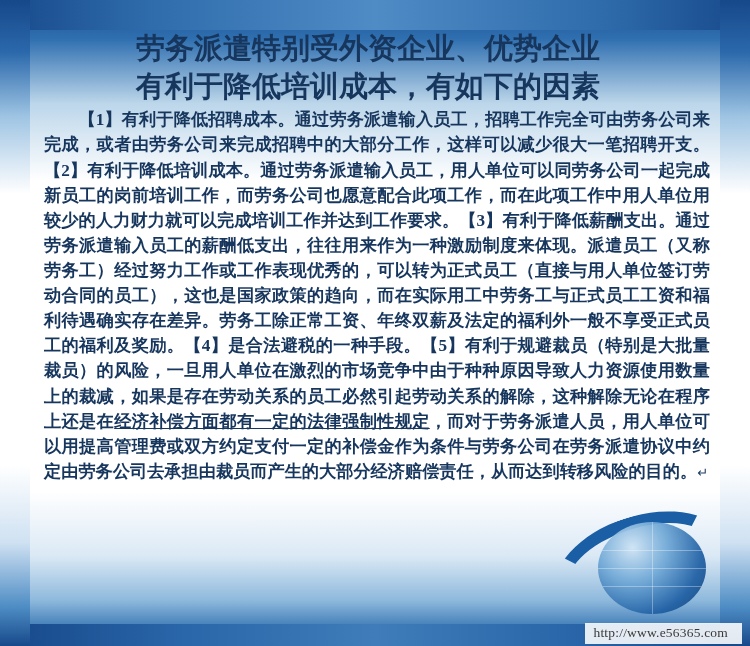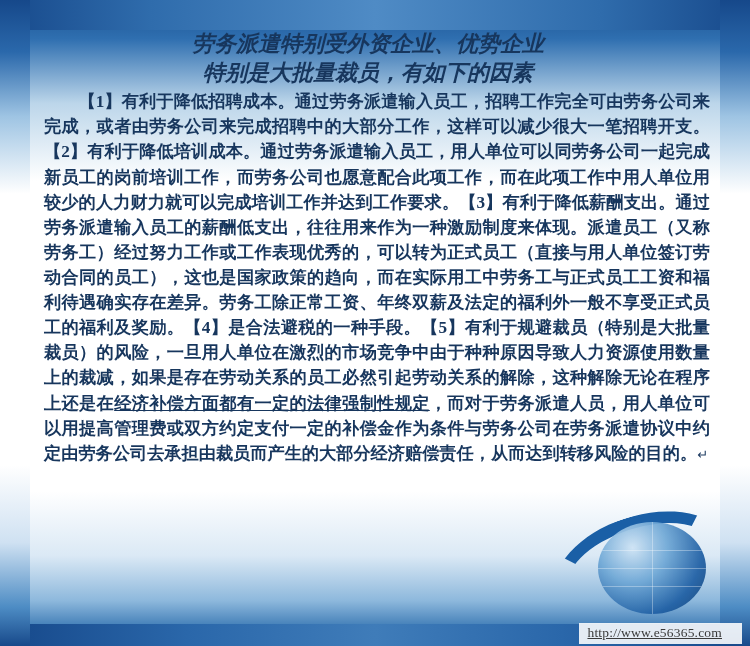--- a/index.html
+++ b/index.html
@@ -73,22 +73,21 @@
     bottom: 22px;
   }
 
   .title {
     margin: 0;
     padding: 8px 20px 0 6px;
     text-align: center;
     color: #17365d;
     font-family: "Liberation Serif", serif;
     font-weight: bold;
-    font-style: italic;
-    font-size: 22px;
+    font-size: 29px;
     line-height: 1.30;
     letter-spacing: 0px;
   }
   .title .line { display: block; }
 
   .body-text {
     margin: 2px 10px 0 14px;
     color: #17365d;
     font-family: "Liberation Serif", serif;
     font-weight: bold;
@@ -155,38 +154,37 @@
   }
 
   .watermark {
     position: absolute;
     right: 8px;
     bottom: 2px;
     background: rgba(255,255,255,0.88);
     color: #3a3a3a;
     font-family: "Liberation Serif", serif;
     font-size: 13.5px;
-    padding: 2px 20px 3px 8px;
+    padding: 2px 14px 3px 8px;
     letter-spacing: 0.2px;
-    text-decoration: underline;
   }
 </style>
 </head>
 <body>
 
 <div class="slide">
   <div class="top-band"></div>
   <div class="bottom-band"></div>
   <div class="edge-left"></div>
   <div class="edge-right"></div>
 
   <div class="content">
     <h1 class="title">
       <span class="line">劳务派遣特别受外资企业、优势企业</span>
-      <span class="line">特别是大批量裁员，有如下的因素</span>
+      <span class="line">有利于降低培训成本，有如下的因素</span>
     </h1>
 
     <div class="body-text">
       <span>【1】有利于降低招聘成本。通过劳务派遣输入员工，招聘工作完全可由劳务公司来完成，或者由劳务公司来完成招聘中的大部分工作，这样可以减少很大一笔招聘开支。</span><span>【2】有利于降低培训成本。通过劳务派遣输入员工，用人单位可以同劳务公司一起完成新员工的岗前培训工作，而劳务公司也愿意配合此项工作，而在此项工作中用人单位用较少的人力财力就可以完成培训工作并达到工作要求。</span><span>【3】有利于降低薪酬支出。通过劳务派遣输入员工的薪酬低支出，往往用来作为一种激励制度来体现。派遣员工（又称劳务工）经过努力工作或工作表现优秀的，可以转为正式员工（直接与用人单位签订劳动合同的员工），这也是国家政策的趋向，而在实际用工中劳务工与正式员工工资和福利待遇确实存在差异。劳务工除正常工资、年终双薪及法定的福利外一般不享受正式员工的福利及奖励。</span><span>【4】是合法避税的一种手段。</span><span>【5】有利于规避裁员（特别是大批量裁员）的风险，一旦用人单位在激烈的市场竞争中由于种种原因导致人力资源使用数量上的裁减，如果是存在劳动关系的员工必然引起劳动关系的解除，这种解除无论在程序上还是在</span><span class="underline">经济补偿方面都有一定的法律强制性规定</span><span>，而对于劳务派遣人员，用人单位可以用提高管理费或双方约定支付一定的补偿金作为条件与劳务公司在劳务派遣协议中约定由劳务公司去承担由裁员而产生的大部分经济赔偿责任，从而达到转移风险的目的。</span><span class="para-end">↵</span>
     </div>
   </div>
 
   <div class="globe">
     <div class="swoosh"></div>
     <div class="sphere">

